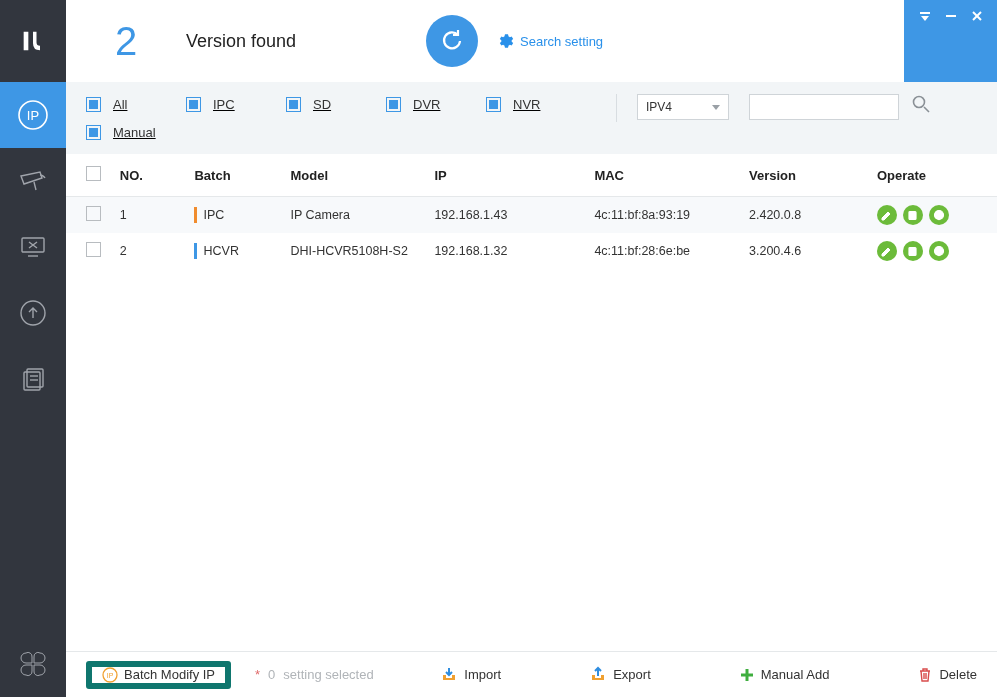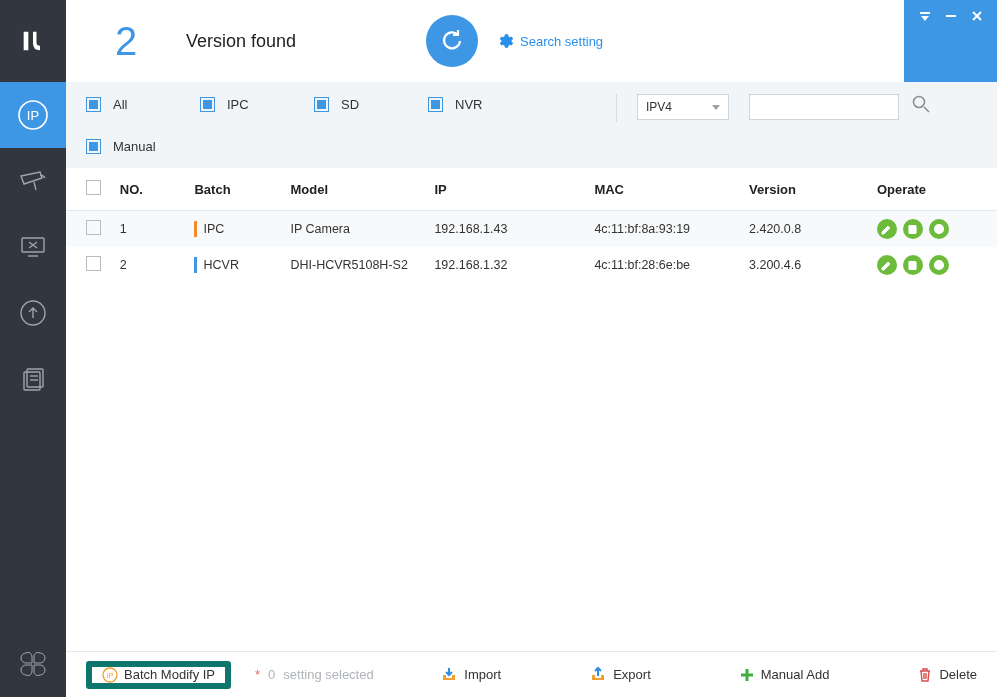--- a/index.html
+++ b/index.html
@@ -26,21 +26,21 @@
 .header-center { position: absolute; left: 360px; top: 0; height: 82px; display: flex; align-items: center; gap: 18px; }
 .refresh-btn { width: 52px; height: 52px; border-radius: 50%; background: #3e97e5; display: flex; align-items: center; justify-content: center; cursor: pointer; }
 .search-setting { display: flex; align-items: center; gap: 6px; color: #2990ea; font-size: 13px; cursor: pointer; }
 
 
 .win-controls { position: absolute; top: 0; right: 0; width: 93px; height: 82px; background: #3e97e5; display: flex; align-items: flex-start; justify-content: flex-end; gap: 14px; padding: 10px 14px 0 0; }
 .win-controls span { color: #fff; cursor: pointer; display:inline-flex; }
 
 
 .filterbar { background: #f2f5f7; padding: 8px 20px 8px 20px; display: flex; align-items: flex-start; }
-.filter-checks { display: flex; flex-wrap: wrap; gap: 14px; width: 530px; }
+.filter-checks { display: flex; flex-wrap: wrap; gap: 0; width: 530px; text-decoration: underline; }
 .filter-item { display: flex; align-items: center; width: 100px; height: 28px; gap: 12px; font-size: 13px; color: #333; cursor: pointer; }
 .filter-box { width: 15px; height: 15px; border: 1px solid #3e97e5; display:inline-flex; align-items:center; justify-content:center;}
 .filter-box .inner { width: 9px; height: 9px; background: #3e97e5; }
 .filterbar .sep { width: 1px; height: 28px; background: #d8dde1; margin: 4px 20px 0 0; }
 .ip-select { width: 92px; height: 26px; border: 1px solid #cfd4d8; background:#fff; display:flex; align-items:center; justify-content:space-between; padding:0 8px; font-size:12px; color:#333; cursor:pointer; margin-top:4px;}
 .ip-select .caret { width:0;height:0;border-left:4px solid transparent;border-right:4px solid transparent;border-top:5px solid #9aa0a6;}
 .search-input { width: 150px; height: 26px; border:1px solid #cfd4d8; background:#fff; margin-left:20px; margin-top:4px; padding:0 6px; font-size:12px;}
 .search-icon { margin-left:12px; margin-top:4px; cursor:pointer; }
 
 
@@ -183,20 +183,26 @@
             <span class="filter-box">
               <span class="inner"></span>
             </span>
             <span>IPC</span>
           </div>
           <div class="filter-item">
             <span class="filter-box">
               <span class="inner"></span>
             </span>
             <span>SD</span>
+          </div>
+          <div class="filter-item">
+            <span class="filter-box">
+              <span class="inner"></span>
+            </span>
+            <span>DVR</span>
           </div>
           <div class="filter-item">
             <span class="filter-box">
               <span class="inner"></span>
             </span>
             <span>NVR</span>
           </div>
           <div class="filter-item">
             <span class="filter-box">
               <span class="inner"></span>

